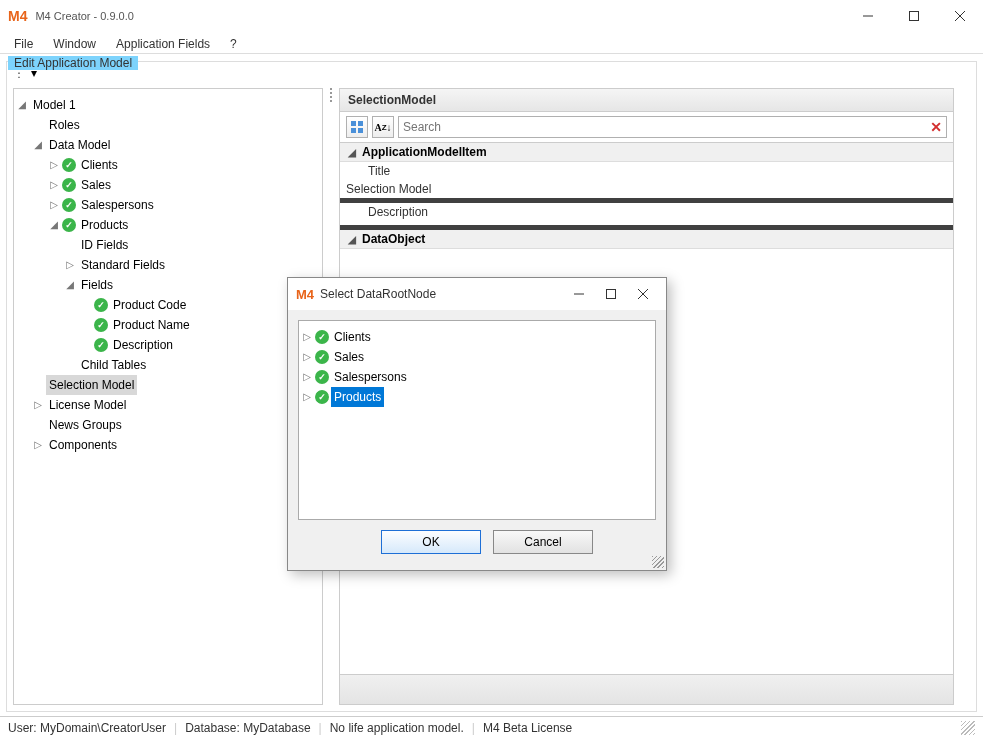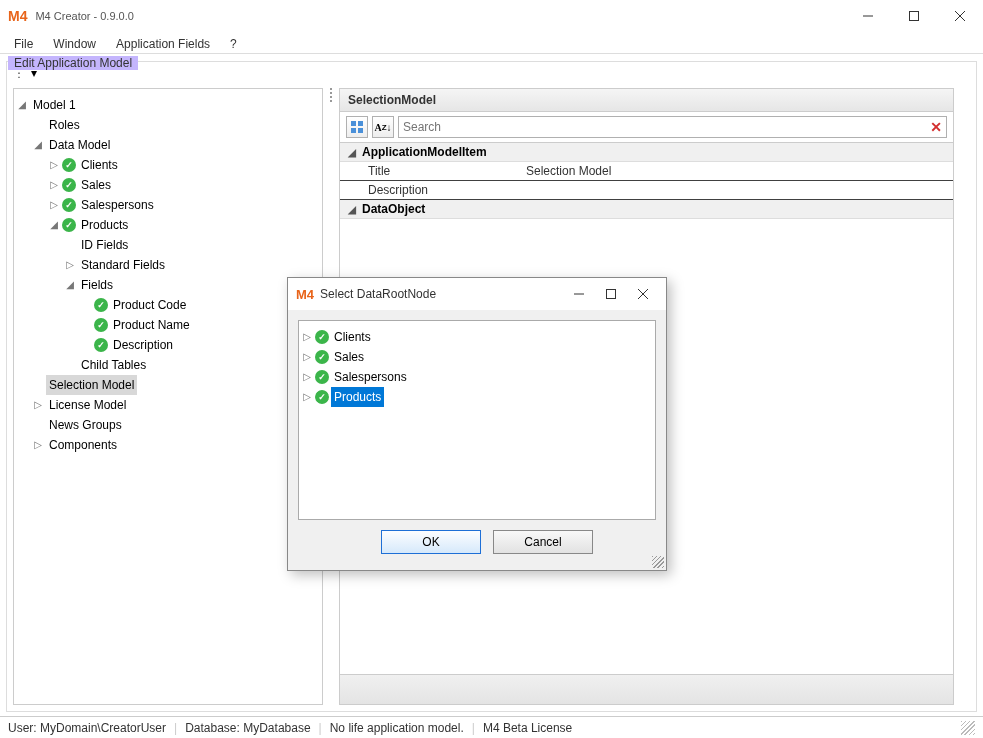--- a/index.html
+++ b/index.html
@@ -10,21 +10,21 @@
     .app-logo { color: #e8641a; font-weight: 900; font-size: 14px; margin-right: 8px; }
     .app-title { color: #555; font-size: 11px; }
     .win-controls { margin-left: auto; display: flex; }
     .win-btn { width: 46px; height: 32px; display: flex; align-items: center; justify-content: center; color: #555; cursor: pointer; }
 
     
     .menubar { height: 22px; display: flex; align-items: flex-end; padding: 0 6px; gap: 4px; border-bottom: 1px solid #ddd; }
     .menubar span { padding: 2px 8px; color: #333; cursor: pointer; }
 
     
-    .groupbox-label { position: relative; padding: 0 6px; margin: 2px 0 0 8px; color: #333; background: #c4b5fd; z-index: 2; width: fit-content; }
+    .groupbox-label { position: relative; padding: 0 6px; margin: 2px 0 0 8px; color: #333; background: #7dd3fc; z-index: 2; width: fit-content; }
     .groupbox { border: 1px solid #ddd; margin: -9px 6px 4px 6px; flex: 1; display: flex; flex-direction: column; position: relative; }
 
     
     .mini-toolbar { height: 22px; display: flex; align-items: center; padding: 2px 6px; gap: 4px; }
     .mini-toolbar .dots { letter-spacing: 2px; color: #444; cursor: move; }
     .mini-toolbar .caret { cursor: pointer; }
 
     .main-split { flex: 1; display: flex; overflow: hidden; margin: 0 2px 2px 2px; }
     .left-panel { width: 310px; border: 1px solid #ccc; background: #fff; margin: 4px 0 4px 4px; display: flex; flex-direction: column; }
     .splitter-v { width: 16px; display: flex; align-items: flex-start; justify-content: center; padding-top: 4px; cursor: ew-resize; }
@@ -49,21 +49,21 @@
     .prop-toolbar { display: flex; align-items: center; padding: 4px 6px; gap: 4px; border-bottom: 1px solid #ccc; }
     .prop-icon-btn { width: 22px; height: 22px; border: 1px solid #b0b0b0; background: linear-gradient(#fff,#eee); display: flex; align-items: center; justify-content: center; cursor: pointer; font-size: 10px; }
     .search-box { flex: 1; height: 22px; border: 1px solid #b0b0b0; display: flex; align-items: center; padding: 0 4px; }
     .search-box input { flex: 1; border: none; outline: none; font-size: 12px; color: #888; }
     .clear-x { color: #d32f2f; font-weight: bold; cursor: pointer; font-size: 14px; }
 
     
     .prop-grid { flex: 1; overflow: auto; }
     .prop-cat { display: flex; align-items: center; background: #f0f0f0; padding: 2px 6px; font-weight: 600; border-bottom: 1px solid #ddd; gap: 4px; }
     .prop-cat .expander { color: #555; }
-    .prop-row { display: flex; border-bottom: 1px solid #404040; }
+    .prop-row { display: flex; border-bottom: 5px solid #404040; flex-direction: column; }
     .prop-name { width: 180px; padding: 2px 6px 2px 28px; color: #333; }
     .prop-val { flex: 1; padding: 2px 6px; color: #333; }
     .prop-val.faded { color: #aaa; }
 
     .right-bottom-bar { height: 30px; background: linear-gradient(#f0f0f0,#e4e4e4); border-top: 1px solid #ccc; margin-top: auto; }
 
     
     .statusbar { height: 22px; border-top: 1px solid #ccc; display: flex; align-items: center; padding: 0 8px; gap: 8px; font-size: 11.5px; color: #333; }
     .statusbar .sep { color: #ccc; }
     .status-grip { margin-left: auto; width: 14px; height: 14px; background: repeating-linear-gradient(135deg, #bbb, #bbb 1px, transparent 1px, transparent 3px); }

